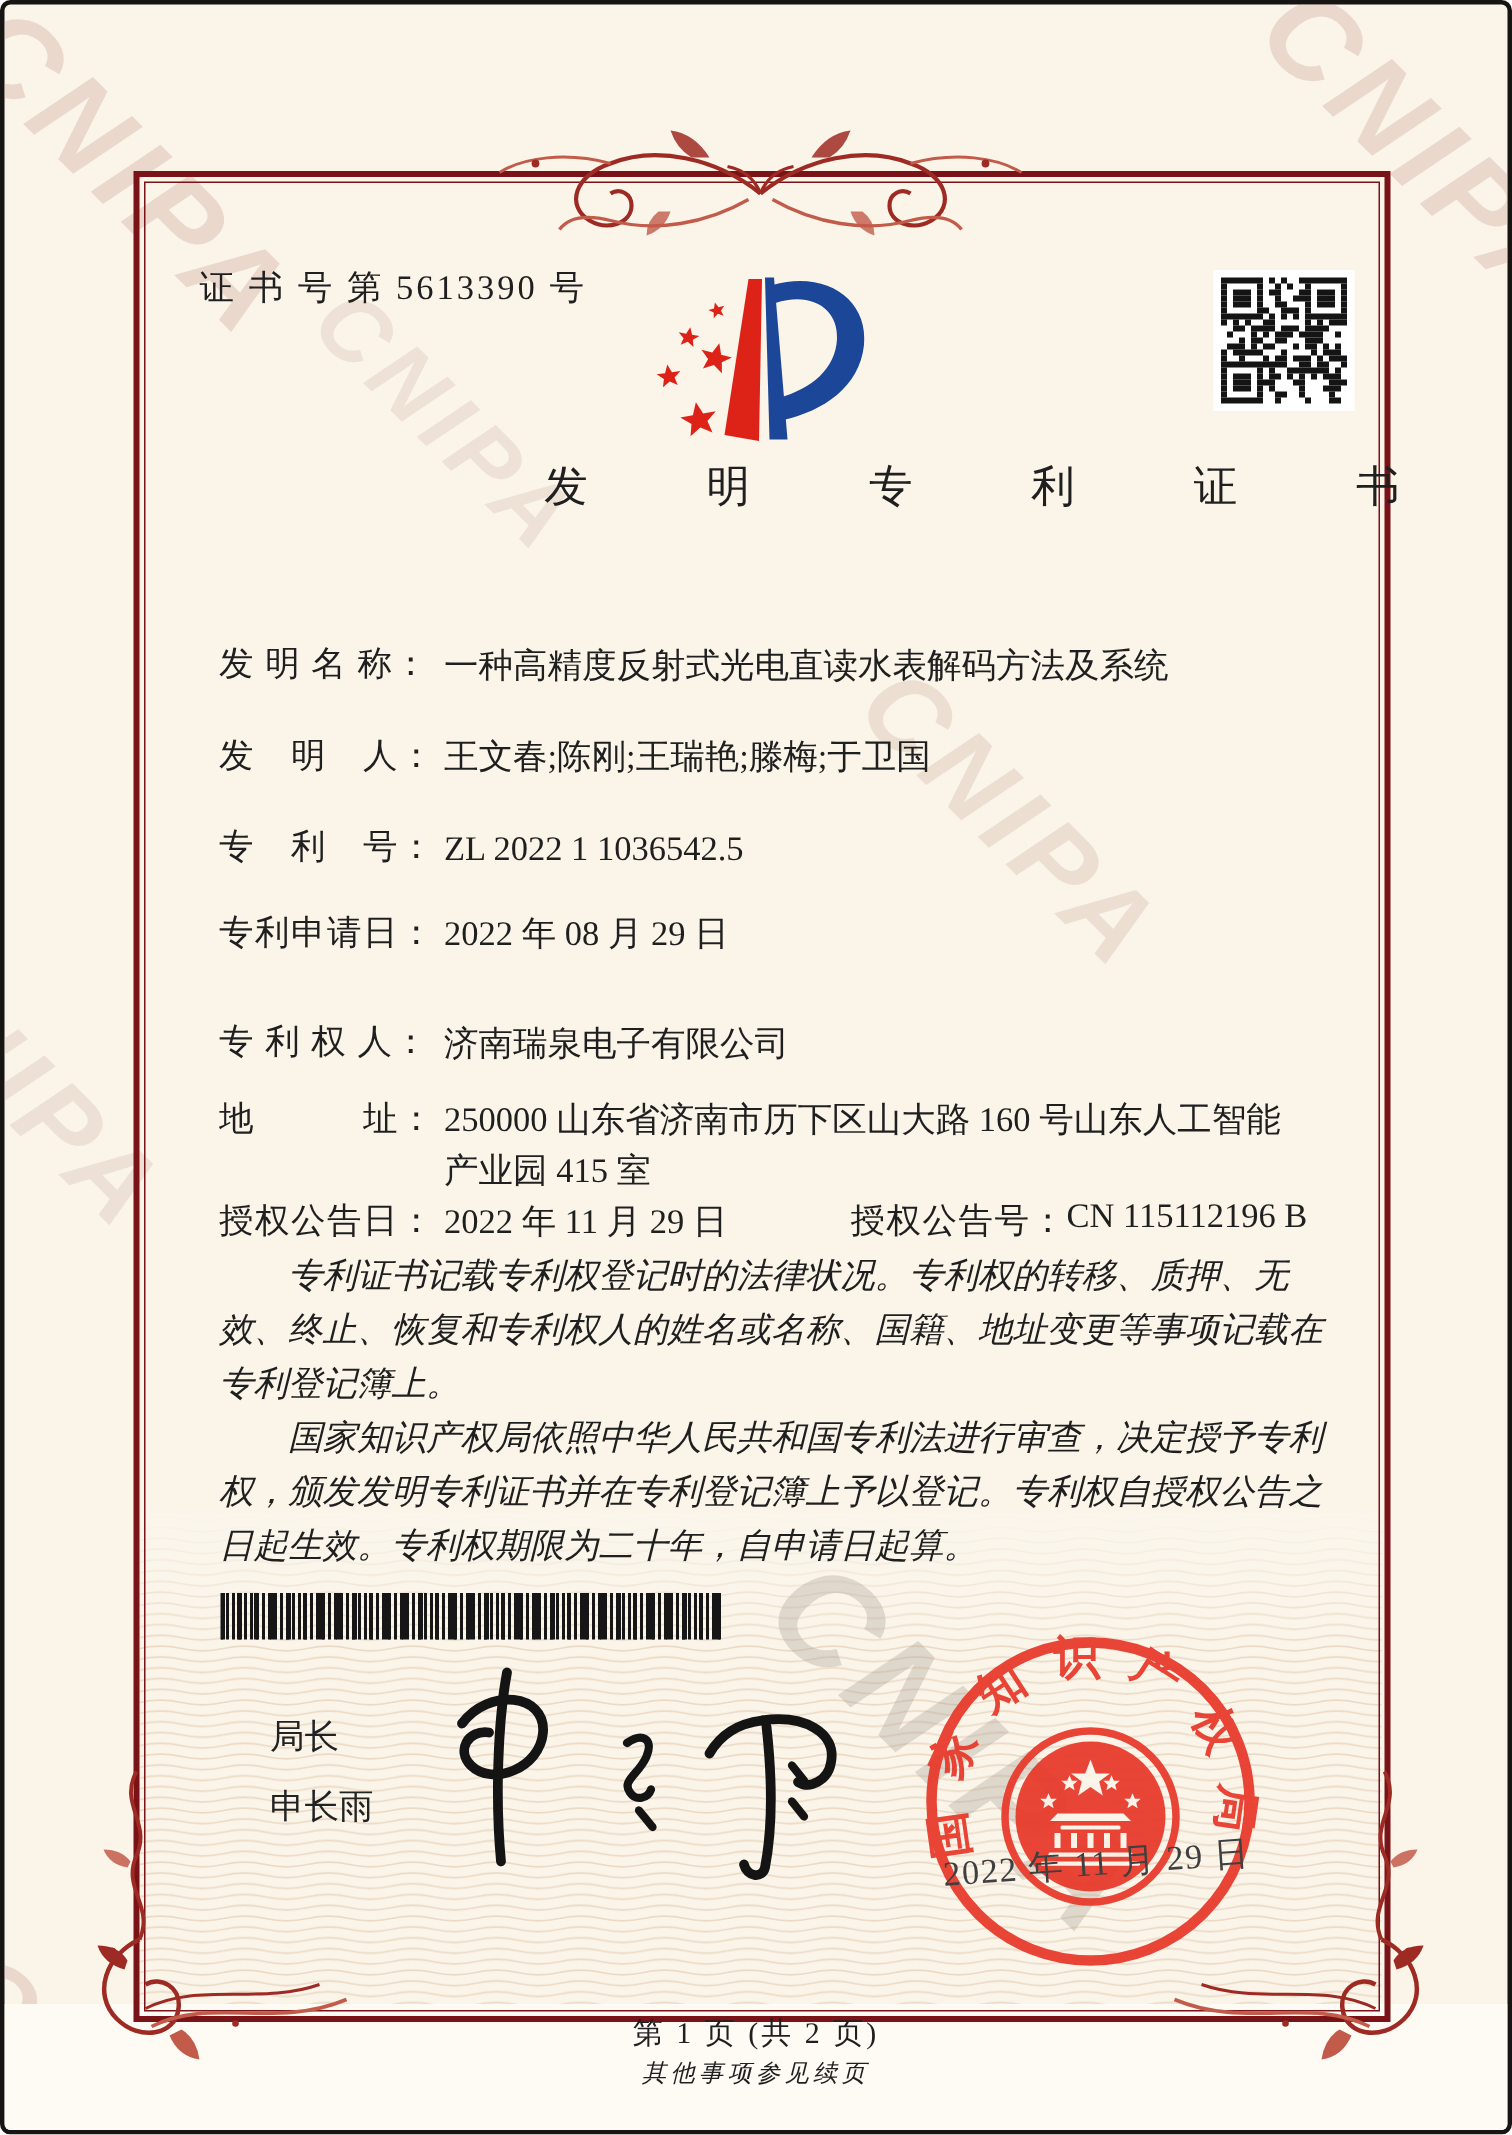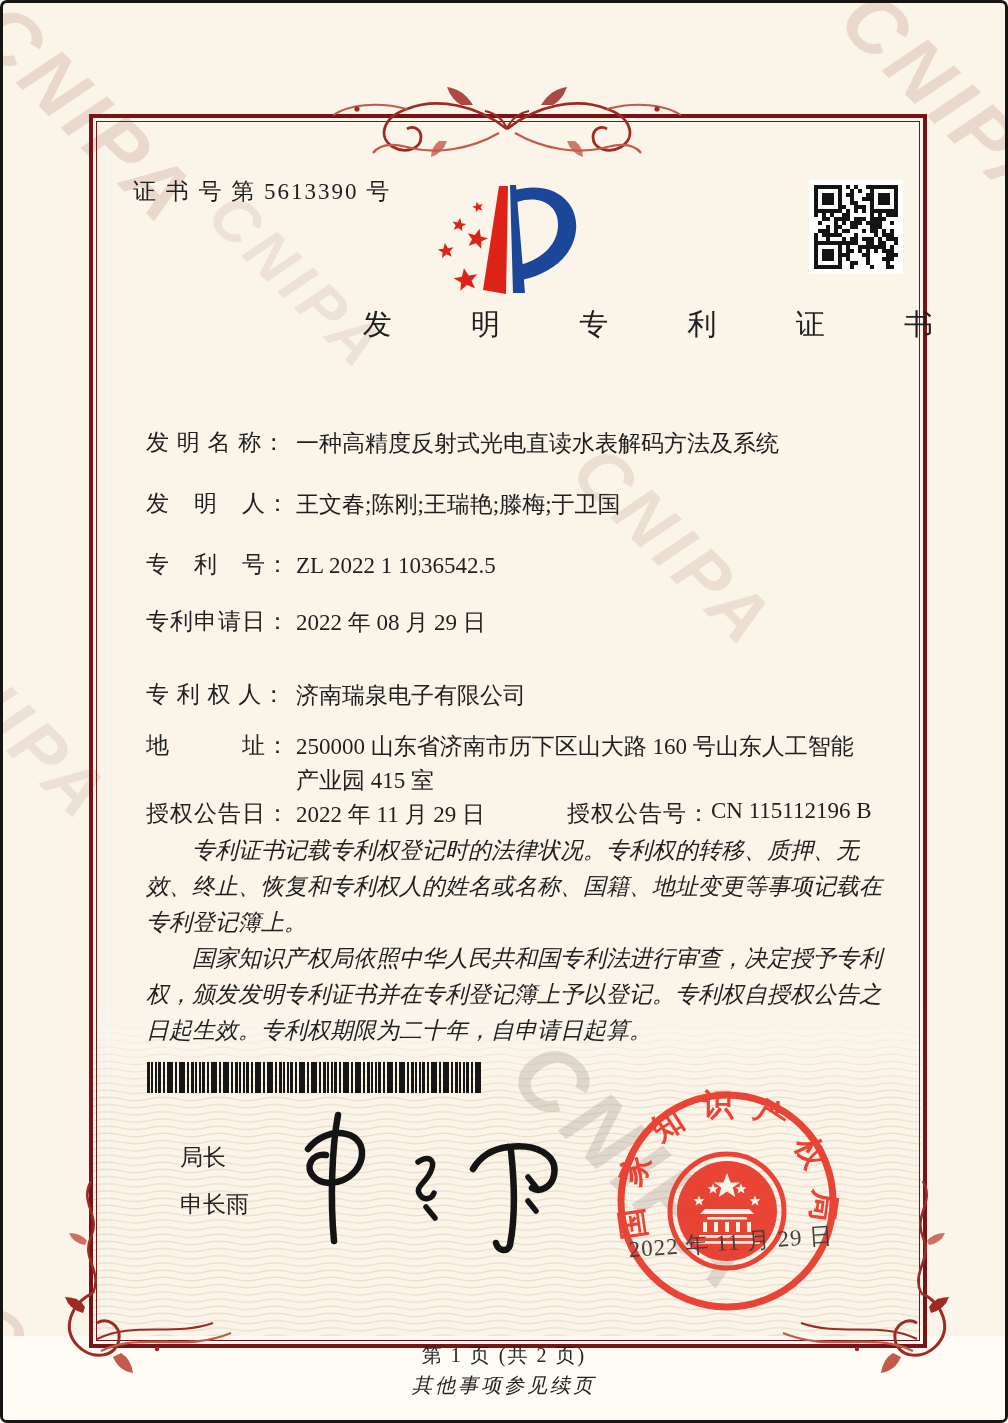--- a/index.html
+++ b/index.html
@@ -45,21 +45,21 @@
       repeating-linear-gradient(90deg,#161616 0 3px,rgba(0,0,0,0) 3px 11px);}
   
   .sig-label{left:144px;font-size:23px;font-family:"Liberation Sans","DejaVu Sans",sans-serif;color:#222;margin-left:33px;}
   .sig-pos{top:1139px;}
   .sig-name{top:1186px;}
   
   .seal-date{left:606px;top:1224px;width:244px;text-align:center;font-size:23px;color:#3f3f3f;
     transform:rotate(-4deg);letter-spacing:1px;}
   
   .page-info{left:0;right:0;top:1293px;text-align:center;font-size:20px;letter-spacing:2px;margin-top:46px;}
-  .continuation{left:0;right:0;top:1369px;text-align:center;font-size:20px;font-style:italic;letter-spacing:3px;}
+  .continuation{left:0;right:0;top:1369px;text-align:center;font-size:16px;font-style:italic;letter-spacing:3px;}
   svg{overflow:visible;}
 </style>
 </head>
 <body>
 
 <div class="page">
 
   <svg class="abs" style="left:90px;top:1006px;" width="828" height="330">
     <defs>
       <pattern id="wv" width="56" height="7.2" patternUnits="userSpaceOnUse">

